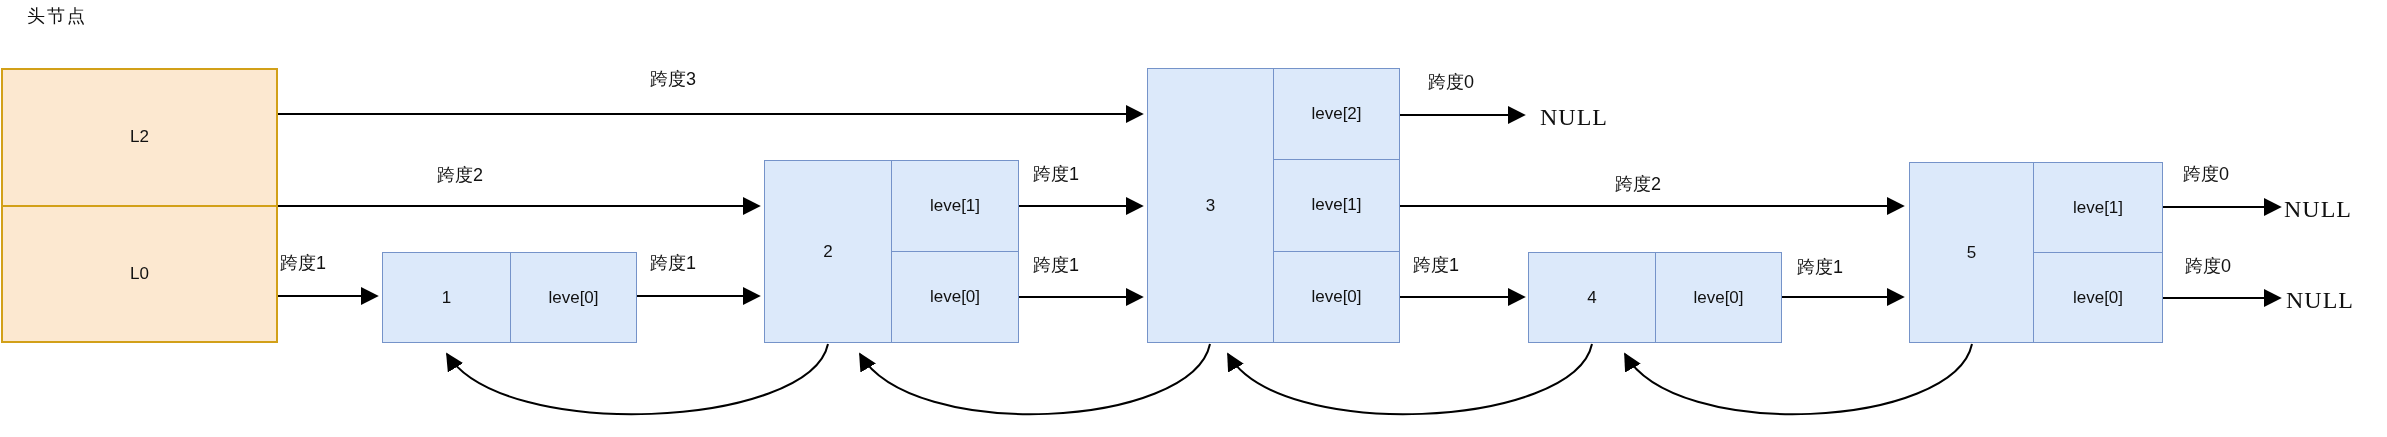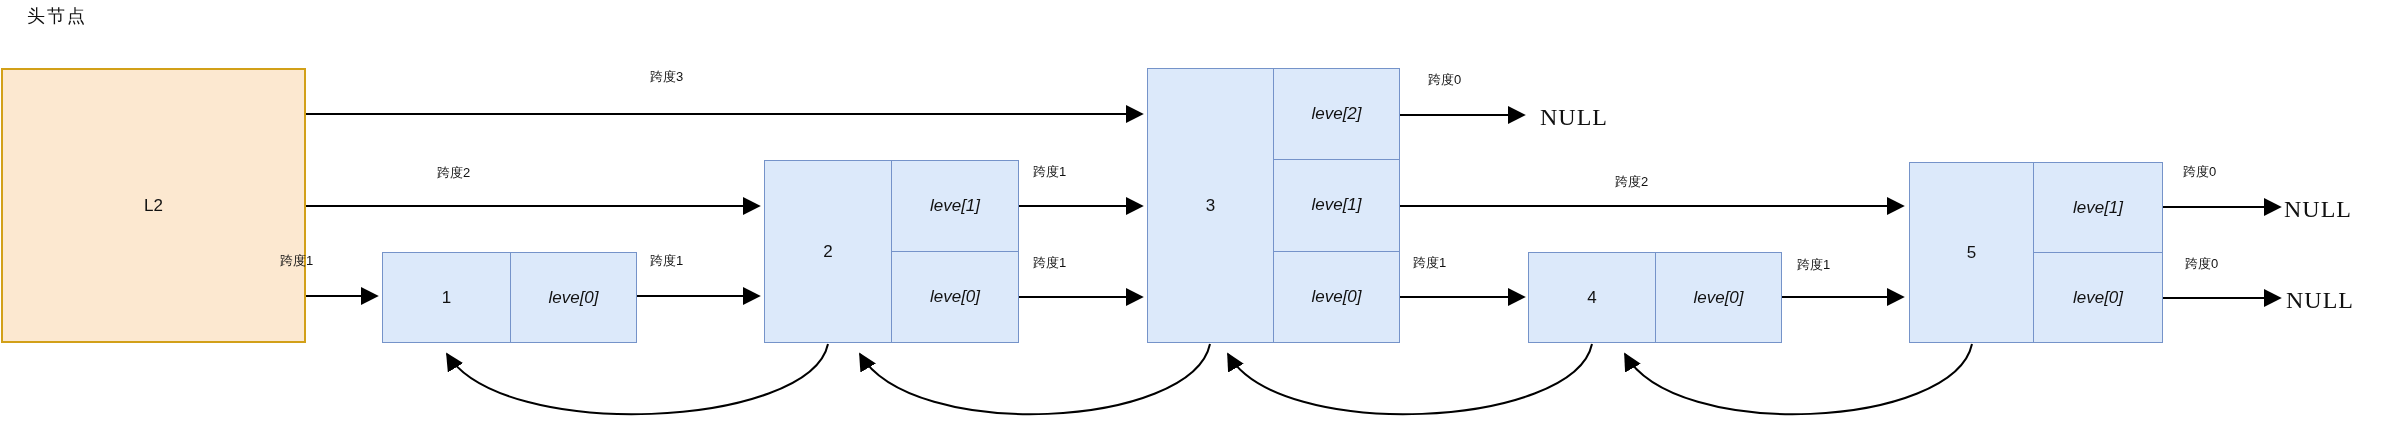--- a/index.html
+++ b/index.html
@@ -18,23 +18,23 @@
   #arrows{position:absolute;left:0;top:0;width:2387px;height:437px;}
   #arrows line,#arrows path.arc{stroke:var(--line-color);stroke-width:2;fill:none;}
   .diagram-title{position:absolute;left:27px;top:4px;font-size:18px;letter-spacing:2px;}
   .box{position:absolute;display:flex;}
   .header-box{background:var(--header-fill);border:2px solid var(--header-stroke);flex-direction:column;}
   .hrow{flex:1;display:flex;align-items:center;justify-content:center;font-size:17px;}
   .hrow + .hrow{border-top:2px solid var(--header-stroke);}
   .node{background:var(--node-fill);border:1.5px solid var(--node-stroke);}
   .val{display:flex;align-items:center;justify-content:center;font-size:17px;border-right:1.5px solid var(--node-stroke);}
   .ptrs{display:flex;flex-direction:column;flex:1;}
-  .ptr{flex:1;display:flex;align-items:center;justify-content:center;font-size:17px;font-style:italic;}
+  .ptr{flex:1;display:flex;align-items:center;justify-content:center;font-size:17px;}
   .ptr + .ptr{border-top:1.5px solid var(--node-stroke);}
-  .span-label{position:absolute;font-size:13px;white-space:nowrap;line-height:1.2;}
+  .span-label{position:absolute;font-size:18px;white-space:nowrap;line-height:1.2;}
   .null-label{position:absolute;font-size:24px;letter-spacing:1px;white-space:nowrap;line-height:1;font-family:Liberation Serif, serif;}
 </style>
 </head>
 <body>
 
 <div id="stage">
 
   <svg id="arrows" viewBox="0 0 2387 437">
     <defs>
       <marker id="ah" viewBox="0 0 10 10" refX="9" refY="5" markerWidth="9" markerHeight="9" orient="auto-start-reverse">
@@ -56,23 +56,26 @@
     <line x1="2163" y1="298" x2="2280" y2="298" marker-end="url(#ah)"></line>
 
     <path class="arc" d="M 828,344 C 810,428 502,443 447,354" marker-end="url(#ah)"></path>
     <path class="arc" d="M 1210,344 C 1192,428 912,443 860,354" marker-end="url(#ah)"></path>
     <path class="arc" d="M 1592,344 C 1574,428 1278,443 1228,354" marker-end="url(#ah)"></path>
     <path class="arc" d="M 1972,344 C 1954,428 1675,443 1625,354" marker-end="url(#ah)"></path>
   </svg>
 
   <div class="diagram-title">头节点</div>
 
-  <div class="box header-box" style="left:1px;top:68px;width:305px;height:275px;">
+  <div class="box header-box" style="left:1px;top:68px;width:277px;height:275px;">
     <div class="hrow">
         <span>L2</span>
+      </div>
+    <div class="hrow">
+        <span>L0</span>
       </div>
   </div>
 
   <div class="box node" style="left:382px;top:252px;width:255px;height:91px;">
     <div class="val" style="width:128px;">1</div>
     <div class="ptrs">
       <div class="ptr">leve[0]</div>
     </div>
   </div>
 

